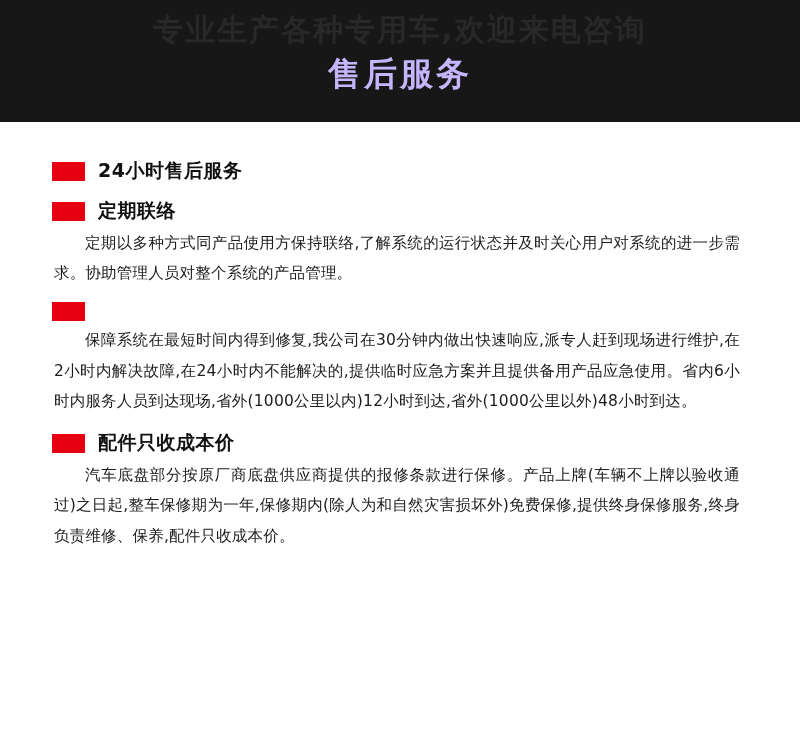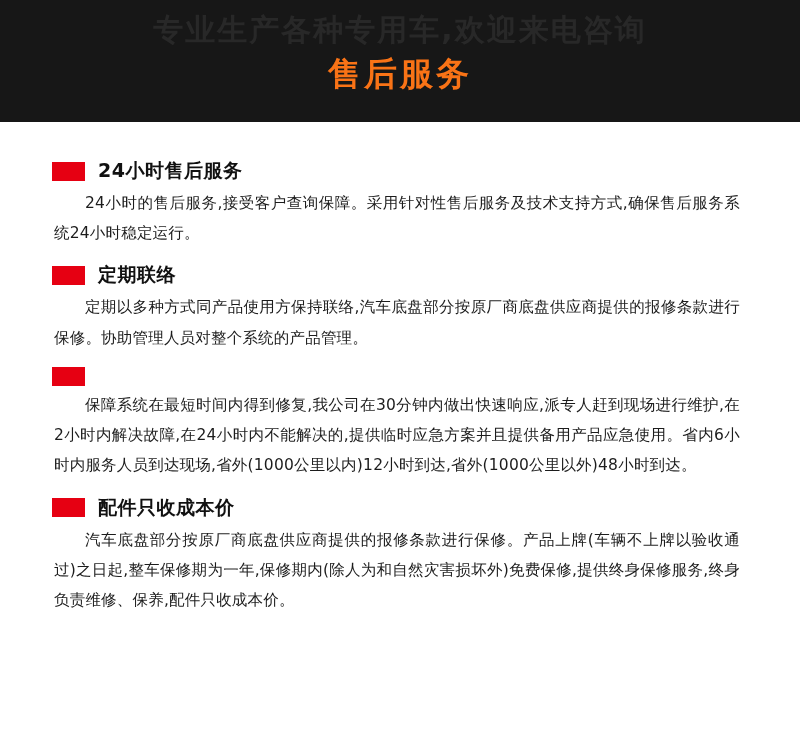--- a/index.html
+++ b/index.html
@@ -44,21 +44,21 @@
     opacity: 0.92;
   }
   .banner-title {
     position: absolute;
     top: 52px;
     left: 0;
     width: 800px;
     text-align: center;
     font-size: 33px;
     font-weight: bold;
-    color: #f97316;
+    color: #c4b5fd;
     letter-spacing: 3px;
   }
   
   .content {
     padding: 22px 58px 0 52px;
   }
   .section {
     margin-bottom: 2px;
   }
   .sec-head {
@@ -104,32 +104,29 @@
     <div class="banner-title">售后服务</div>
   </div>
 
   <div class="content">
 
     <div class="section">
       <div class="sec-head">
         <span class="sec-bullet"></span>
         <span class="sec-title">24小时售后服务</span>
       </div>
-      <div class="sec-body">
-        <p class="para">24小时的售后服务,接受客户查询保障。采用针对性售后服务及技术支持方式,确保售后服务系统24小时稳定运行。</p>
-      </div>
     </div>
 
     <div class="section">
       <div class="sec-head">
         <span class="sec-bullet"></span>
         <span class="sec-title">定期联络</span>
       </div>
       <div class="sec-body">
-        <p class="para">定期以多种方式同产品使用方保持联络,汽车底盘部分按原厂商底盘供应商提供的报修条款进行保修。协助管理人员对整个系统的产品管理。</p>
+        <p class="para">定期以多种方式同产品使用方保持联络,了解系统的运行状态并及时关心用户对系统的进一步需求。协助管理人员对整个系统的产品管理。</p>
       </div>
     </div>
 
     <div class="section">
       <div class="sec-head">
         <span class="sec-bullet"></span>
       </div>
       <div class="sec-body">
         <p class="para">保障系统在最短时间内得到修复,我公司在30分钟内做出快速响应,派专人赶到现场进行维护,在2小时内解决故障,在24小时内不能解决的,提供临时应急方案并且提供备用产品应急使用。省内6小时内服务人员到达现场,省外(1000公里以内)12小时到达,省外(1000公里以外)48小时到达。</p>
       </div>

